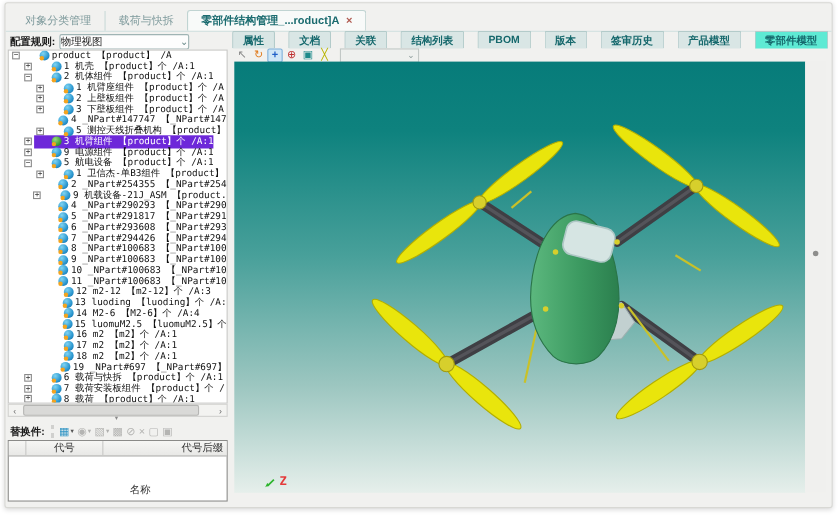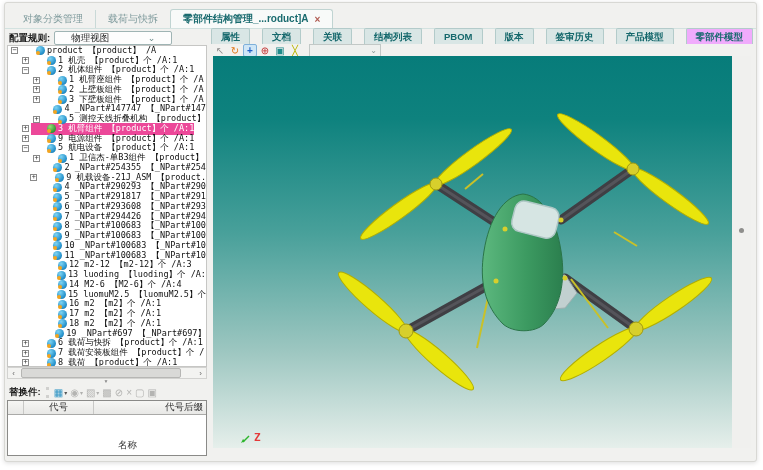--- a/index.html
+++ b/index.html
@@ -15,48 +15,48 @@
             border-left:1px solid #c9d9d7; cursor:default; }
   .toptab:first-child { border-left:none; }
   .toptab.active { background:#f8faf9; border:1px solid #c0d4d2; border-bottom:none; border-radius:3px 3px 0 0;
                    color:#1a6b6f; font-weight:bold; }
   .toptab .close { color:#b05a50; font-weight:bold; font-size:10px; margin-left:2px; }
   .tabline { position:absolute; left:0; top:25px; width:753px; height:1px; background:#d3e2e0; }
   
   .cfgrow { position:absolute; left:4px; top:27px; height:16px; display:flex; align-items:center; gap:4px; }
   .cfglabel { font-size:9.5px; font-weight:bold; color:#1c1c1c;text-align:right; }
   .cfgselect { width:118px; height:14px; background:#fdfdfd; border:1px solid #9fb4b4; border-radius:2px;
-               display:flex; align-items:center; justify-content:space-between; padding:0 16px; font-size:9.5px; color:#222; }
+               display:flex; align-items:center; justify-content:space-between; padding:0 0; font-size:9.5px; color:#222; }
   .cfgselect .caret { color:#6a8a8a; font-size:9px; line-height:6px; }
   
   .dtabs { position:absolute; left:206px; top:25px; height:16px; display:flex; gap:12px; }
   .dtab { padding:2px 9px; font-size:9.5px; font-weight:bold; color:#15686c;
           background:#d9e6e5; border:1px solid #b3cbca; border-bottom:none; border-radius:2px 2px 0 0; }
-  .dtab.active { background:#f0abfc; color:#15686c; }
+  .dtab.active { background:#5eead4; color:#15686c; }
   
   .vtoolbar { position:absolute; left:208px; top:40px; height:14px; display:flex; align-items:center; gap:1px; }
   .vicon { width:14px; height:13px; display:flex; align-items:center; justify-content:center; font-size:10px;
            border:1px solid transparent; border-radius:2px; }
   .vicon.active { background:#cfe6f6; border-color:#7fb0da; }
   .vselect { width:72px; height:13px; margin-left:6px; background:#eef0ee; border:1px solid #c2c8c6;
              display:flex; align-items:center; justify-content:flex-end; padding:0 3px; }
   .vselect .caret { color:#8a9a9a; font-size:8px; line-height:5px; }
   
   .tree { position:absolute; left:2px; top:42px; width:200px; height:322px; background:#ffffff;
           border:1px solid #c6c6c4; overflow:hidden; font-family:"DejaVu Sans Mono", monospace; }
   .trow { height:9.75px; display:flex; align-items:center; white-space:nowrap; font-size:8.5px; color:#101010; }
   .texp { width:7px; height:7px; min-width:7px; border:1px solid #8a8a8a; background:#fff; display:flex;
           align-items:center; justify-content:center; font-size:7px; line-height:5px; color:#333; margin-right:2px; }
   .ticon { width:9px; height:9px; min-width:9px; border-radius:50%; margin-right:2px; position:relative;
            background:radial-gradient(circle at 35% 30%, #7fd4f2, #2a96cf 60%, #146a9e); }
   .ticon::after { content:""; position:absolute; left:0px; bottom:0px; width:4px; height:4px; border-radius:50%;
                   background:#f4a41e; }
   .ticon.green { background:radial-gradient(circle at 35% 30%, #9ade7a, #3da03a 60%, #1f7020); }
   .tsel { display:flex; align-items:center;padding-left:16px; }
-  .trow.selected .tsel { background:#ec4899; color:#ffffff; }
+  .trow.selected .tsel { background:#6d28d9; color:#ffffff; }
   .tspacer { display:inline-block; }
   
   .hscroll { position:absolute; left:2px; top:364px; width:200px; height:12px; background:#f3f3f1;
              border:1px solid #d2d2d0; display:flex; align-items:center; }
   .sarr { width:11px; text-align:center; font-size:8px; color:#6a6a6a; }
   .strack { flex:1; height:10px; position:relative; }
   .sthumb { position:absolute; left:2px; top:0px; width:160px; height:10px; background:#d9d9d7;
             border:1px solid #b6b6b4; border-radius:2px; }
   .collapse-handle { position:absolute; left:92px; top:376px; width:18px; height:6px; text-align:center;
                      font-size:5px; color:#8a8a8a; line-height:5px; }

